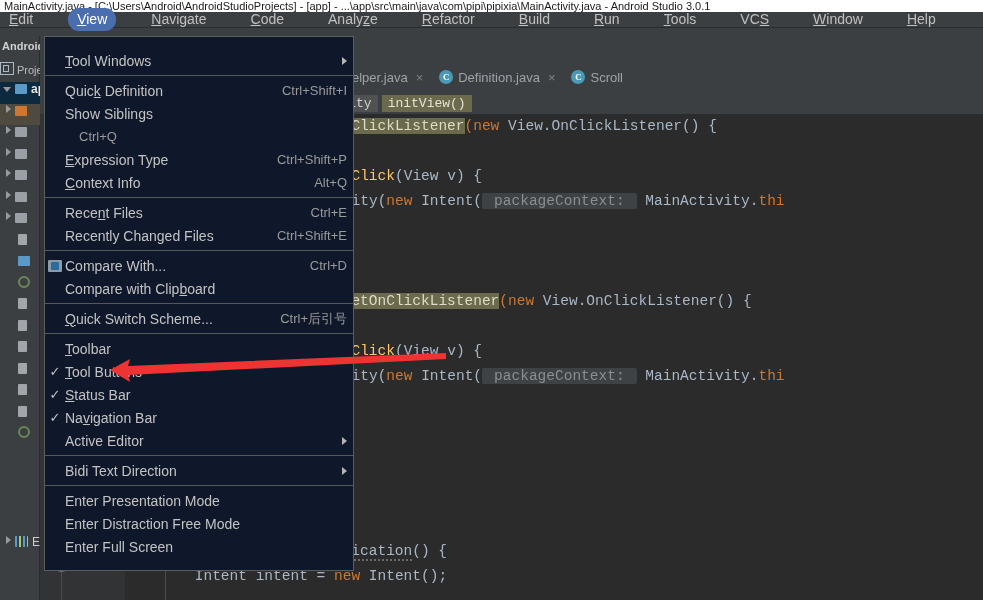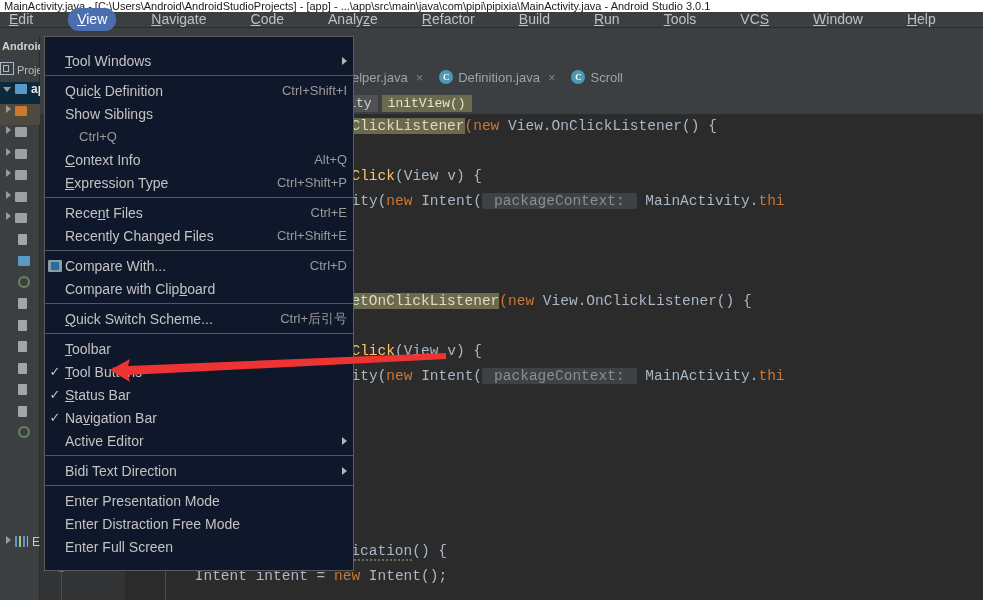--- a/index.html
+++ b/index.html
@@ -343,27 +343,27 @@
       <div class="row">
         <span class="chk"></span>
         <span class="lbl">Show Siblings</span>
       </div>
       <div class="row">
         <span class="chk"></span>
         <span class="acc">Ctrl+Q</span>
       </div>
       <div class="row">
         <span class="chk"></span>
+        <span class="lbl"><u>E</u>xpression Type</span>
+        <span class="acc">Ctrl+Shift+P</span>
+      </div>
+      <div class="row">
+        <span class="chk"></span>
         <span class="lbl"><u>C</u>ontext Info</span>
         <span class="acc">Alt+Q</span>
-      </div>
-      <div class="row">
-        <span class="chk"></span>
-        <span class="lbl"><u>E</u>xpression Type</span>
-        <span class="acc">Ctrl+Shift+P</span>
       </div>
       <div class="divider"></div>
       <div class="row">
         <span class="chk"></span>
         <span class="lbl">Rece<u>n</u>t Files</span>
         <span class="acc">Ctrl+E</span>
       </div>
       <div class="row">
         <span class="chk"></span>
         <span class="lbl">Recently Changed Files</span>

